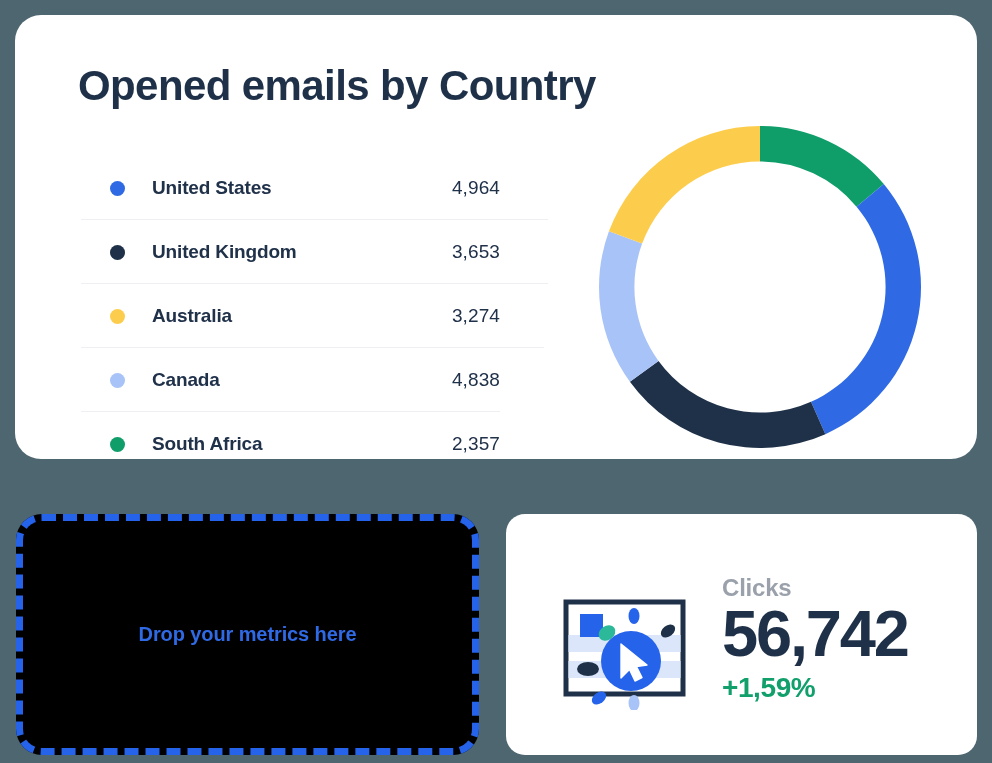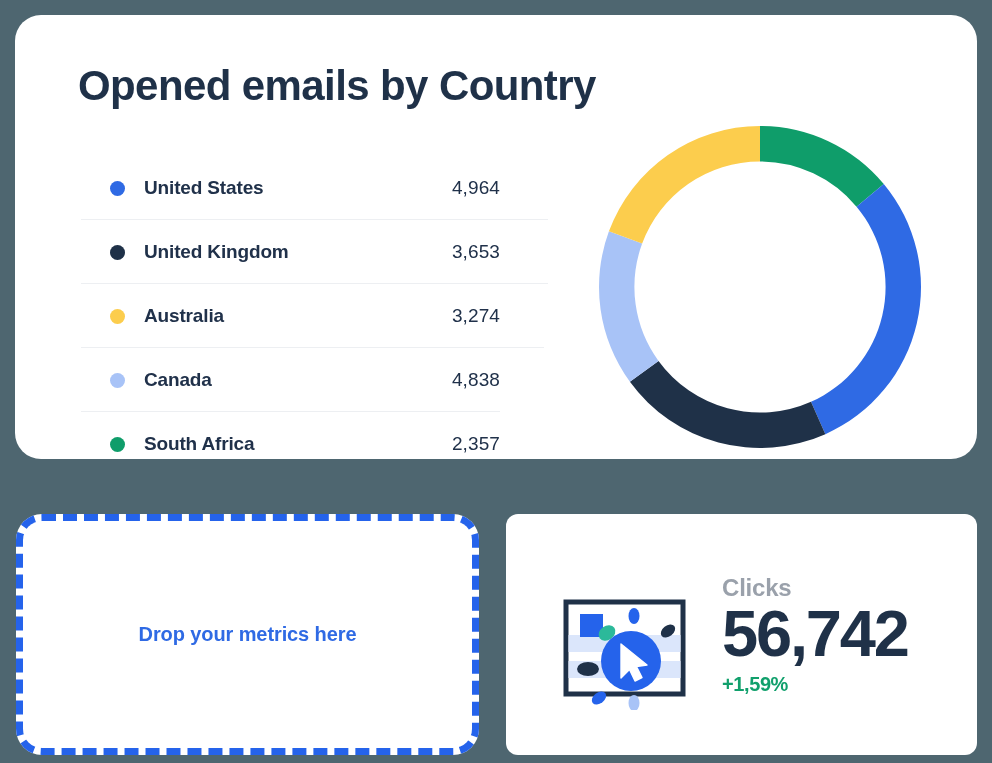--- a/index.html
+++ b/index.html
@@ -50,20 +50,21 @@
     left: 63px;
     top: 141px;
     width: 470px;
   }
 
   .legend-row {
     position: relative;
     display: flex;
     align-items: center;
     height: 64px;
+    gap: 8px;
   }
 
   .legend-row::after {
     content: "";
     position: absolute;
     left: 3px;
     right: 0;
     bottom: 0;
     height: 1px;
     background: #edeff2;
@@ -110,21 +111,21 @@
   .donut-wrap svg { display: block; width: 324px; height: 324px; }
 
   
   .dropzone {
     position: absolute;
     left: 16px;
     top: 514px;
     width: 463px;
     height: 241px;
     border-radius: 26px;
-    background: #ffffff;
+    background: #000000;
     display: flex;
     align-items: center;
     justify-content: center;
   }
 
   .dropzone-border {
     position: absolute;
     inset: 0;
     border-radius: 26px;
     border: 7px dashed #2563eb;
@@ -140,21 +141,21 @@
   }
 
   
   .card-clicks {
     position: absolute;
     left: 506px;
     top: 514px;
     width: 471px;
     height: 241px;
     background: #ffffff;
-    border-radius: 12px;
+    border-radius: 19px;
   }
 
   .clicks-icon {
     position: absolute;
     left: 49px;
     top: 72px;
     width: 148px;
     height: 124px;
   }
   .clicks-icon svg { display: block; width: 148px; height: 124px; }
@@ -177,21 +178,21 @@
   .clicks-value {
     font-size: 65px;
     font-weight: 700;
     color: #1f3148;
     letter-spacing: -2.2px;
     line-height: 1.05;
   }
 
   .clicks-delta {
     margin-top: 6px;
-    font-size: 20px;
+    font-size: 28px;
     font-weight: 700;
     color: #11a06c;
     letter-spacing: -0.4px;
     line-height: 1;
   }
 </style>
 </head>
 <body style="background: rgb(78, 102, 112);">
 
 <div class="stage">

